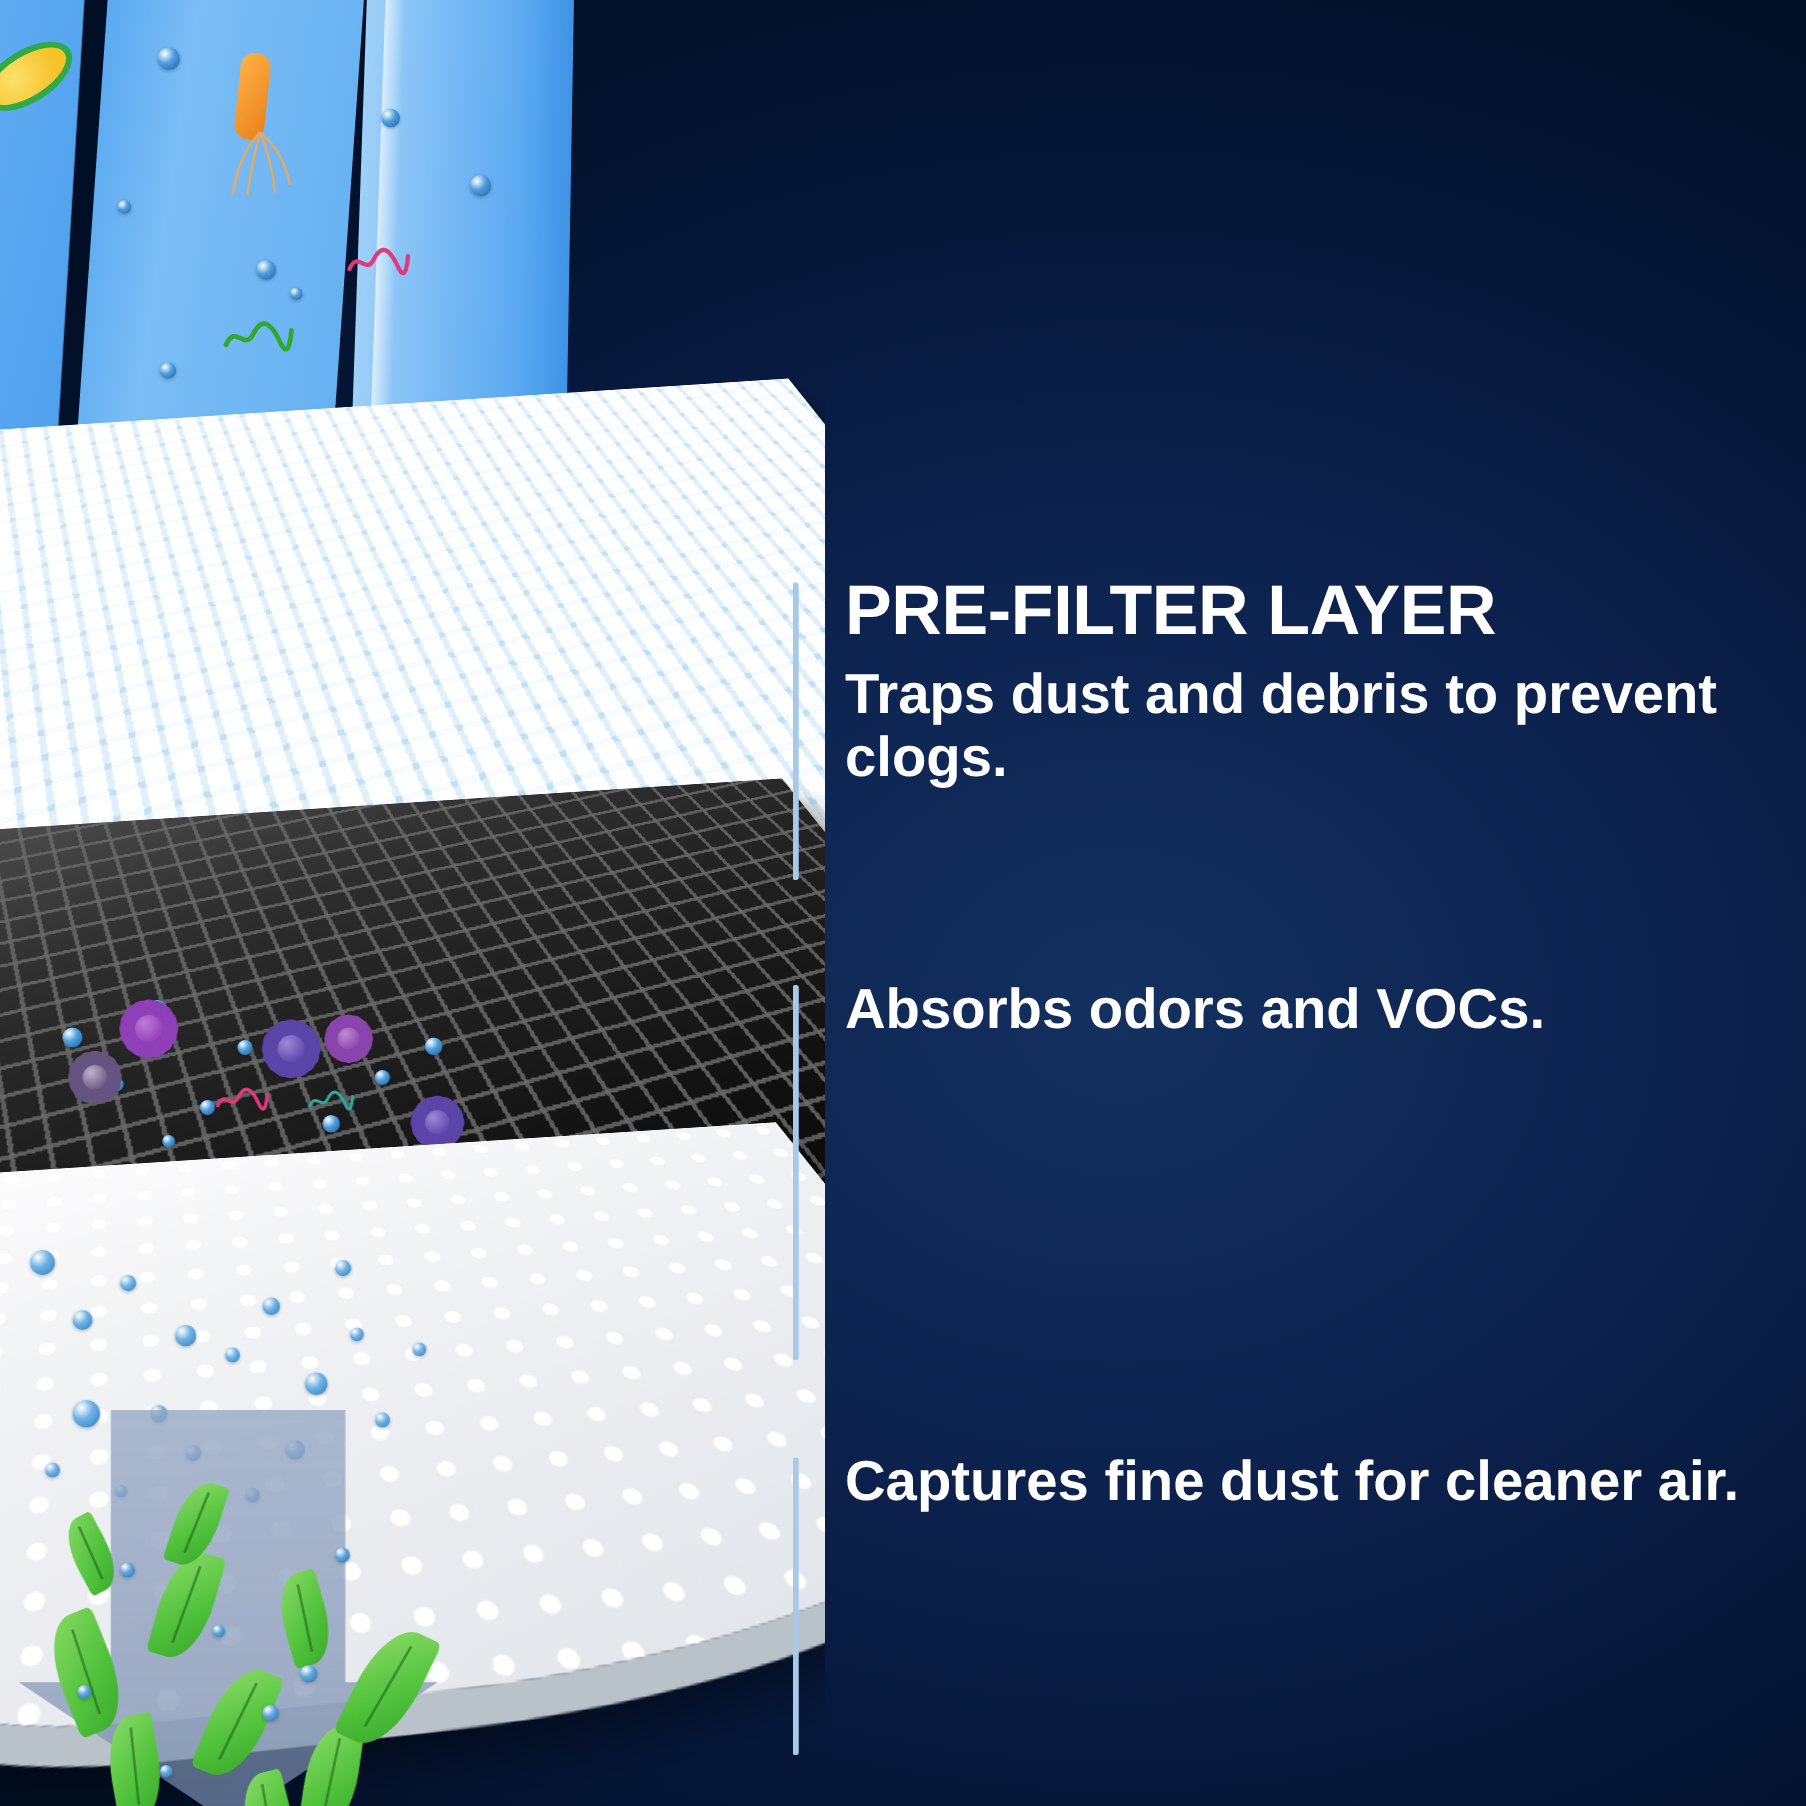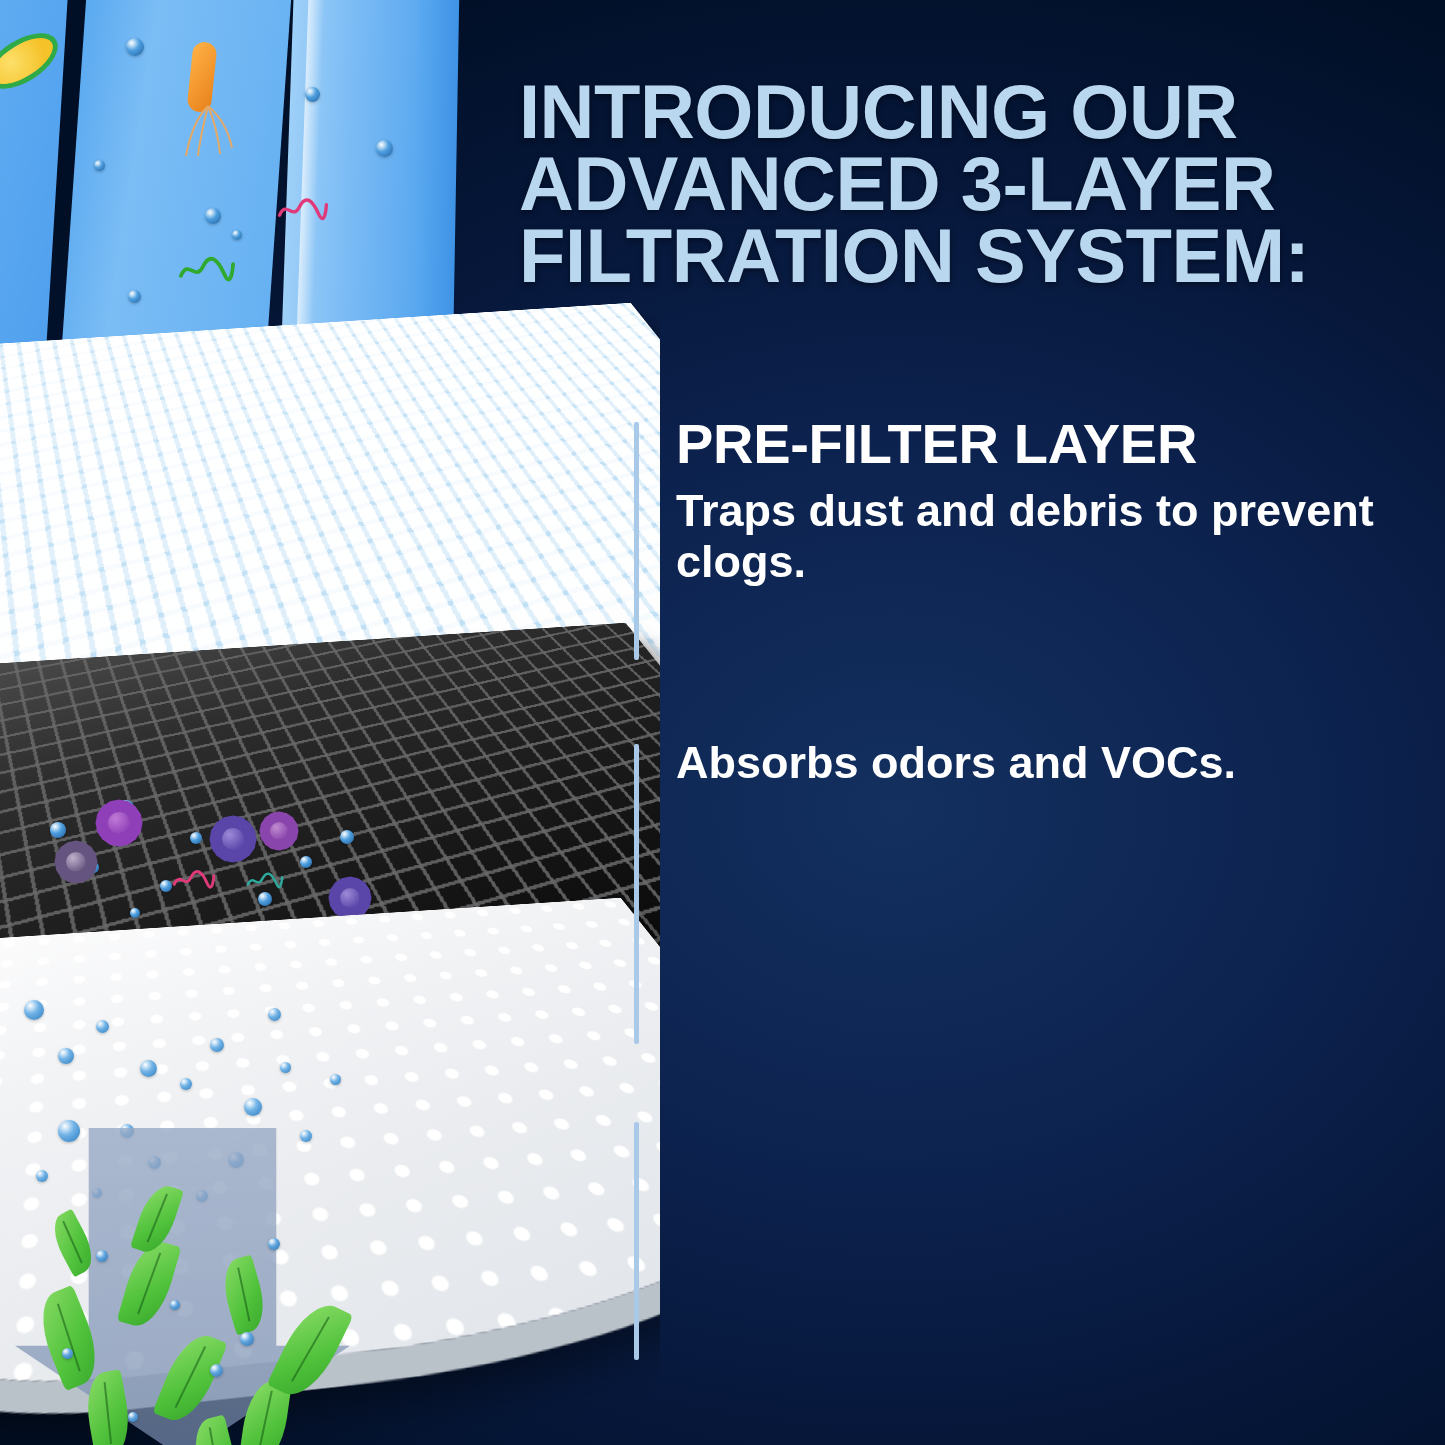--- a/index.html
+++ b/index.html
@@ -162,21 +162,21 @@
     letter-spacing:-.3px;
     text-transform:uppercase;
     margin-bottom:14px;
   }
   .block p{
     color:#ffffff;
     font-size:45px;
     line-height:1.13;
     font-weight:700;
   }
-  .block.b1{ height:250px; }
+  .block.b1{ height:250px;margin-top:44px; }
   .block.b2{ margin-top:72px; height:312px; }
   .block.b3{ margin-top:66px; height:250px; }
 </style>
 </head>
 <body>
 
 <div class="canvas">
 
   <div class="illus">
 
@@ -355,37 +355,33 @@
         <div class="dot" style="left: 96px; top: 1250px; width: 12px; height: 12px; background: radial-gradient(circle at 32% 28%, rgb(255, 255, 255) 0%, rgb(94, 165, 222) 42%, rgb(45, 111, 174) 100%); box-shadow: rgba(0, 0, 0, 0.25) 0px 1px 3px;"></div>
         <div class="dot" style="left: 170px; top: 1300px; width: 10px; height: 10px; background: radial-gradient(circle at 32% 28%, rgb(255, 255, 255) 0%, rgb(94, 165, 222) 42%, rgb(45, 111, 174) 100%); box-shadow: rgba(0, 0, 0, 0.25) 0px 1px 3px;"></div>
         <div class="dot" style="left: 62px; top: 1348px; width: 11px; height: 11px; background: radial-gradient(circle at 32% 28%, rgb(255, 255, 255) 0%, rgb(94, 165, 222) 42%, rgb(45, 111, 174) 100%); box-shadow: rgba(0, 0, 0, 0.25) 0px 1px 3px;"></div>
         <div class="dot" style="left: 210px; top: 1364px; width: 13px; height: 13px; background: radial-gradient(circle at 32% 28%, rgb(255, 255, 255) 0%, rgb(94, 165, 222) 42%, rgb(45, 111, 174) 100%); box-shadow: rgba(0, 0, 0, 0.25) 0px 1px 3px;"></div>
         <div class="dot" style="left: 128px; top: 1412px; width: 10px; height: 10px; background: radial-gradient(circle at 32% 28%, rgb(255, 255, 255) 0%, rgb(94, 165, 222) 42%, rgb(45, 111, 174) 100%); box-shadow: rgba(0, 0, 0, 0.25) 0px 1px 3px;"></div>
         <div class="dot" style="left: 268px; top: 1238px; width: 12px; height: 12px; background: radial-gradient(circle at 32% 28%, rgb(255, 255, 255) 0%, rgb(94, 165, 222) 42%, rgb(45, 111, 174) 100%); box-shadow: rgba(0, 0, 0, 0.25) 0px 1px 3px;"></div>
         <div class="dot" style="left: 240px; top: 1332px; width: 14px; height: 14px; background: radial-gradient(circle at 32% 28%, rgb(255, 255, 255) 0%, rgb(94, 165, 222) 42%, rgb(45, 111, 174) 100%); box-shadow: rgba(0, 0, 0, 0.25) 0px 1px 3px;"></div>
       </div>
   </div>
 
-  <div class="headline">
-    <span class="ln">INTRODUCING OUR</span>
-    <span class="ln">ADVANCED 3-LAYER</span>
-    <span class="ln">FILTRATION SYSTEM:</span>
-  </div>
 
   <div class="blocks">
 
     <div class="block b1">
       <span class="rule"></span>
       <h2>PRE-FILTER LAYER</h2>
       <p>Traps dust and debris to prevent clogs.</p>
     </div>
 
     <div class="block b2">
       <span class="rule"></span>
       <p>Absorbs odors and VOCs.</p>
     </div>
 
     <div class="block b3">
       <span class="rule"></span>
+      <p>Captures fine dust for cleaner air.</p>
     </div>
 
   </div>
 </div>
 
 </body></html>

